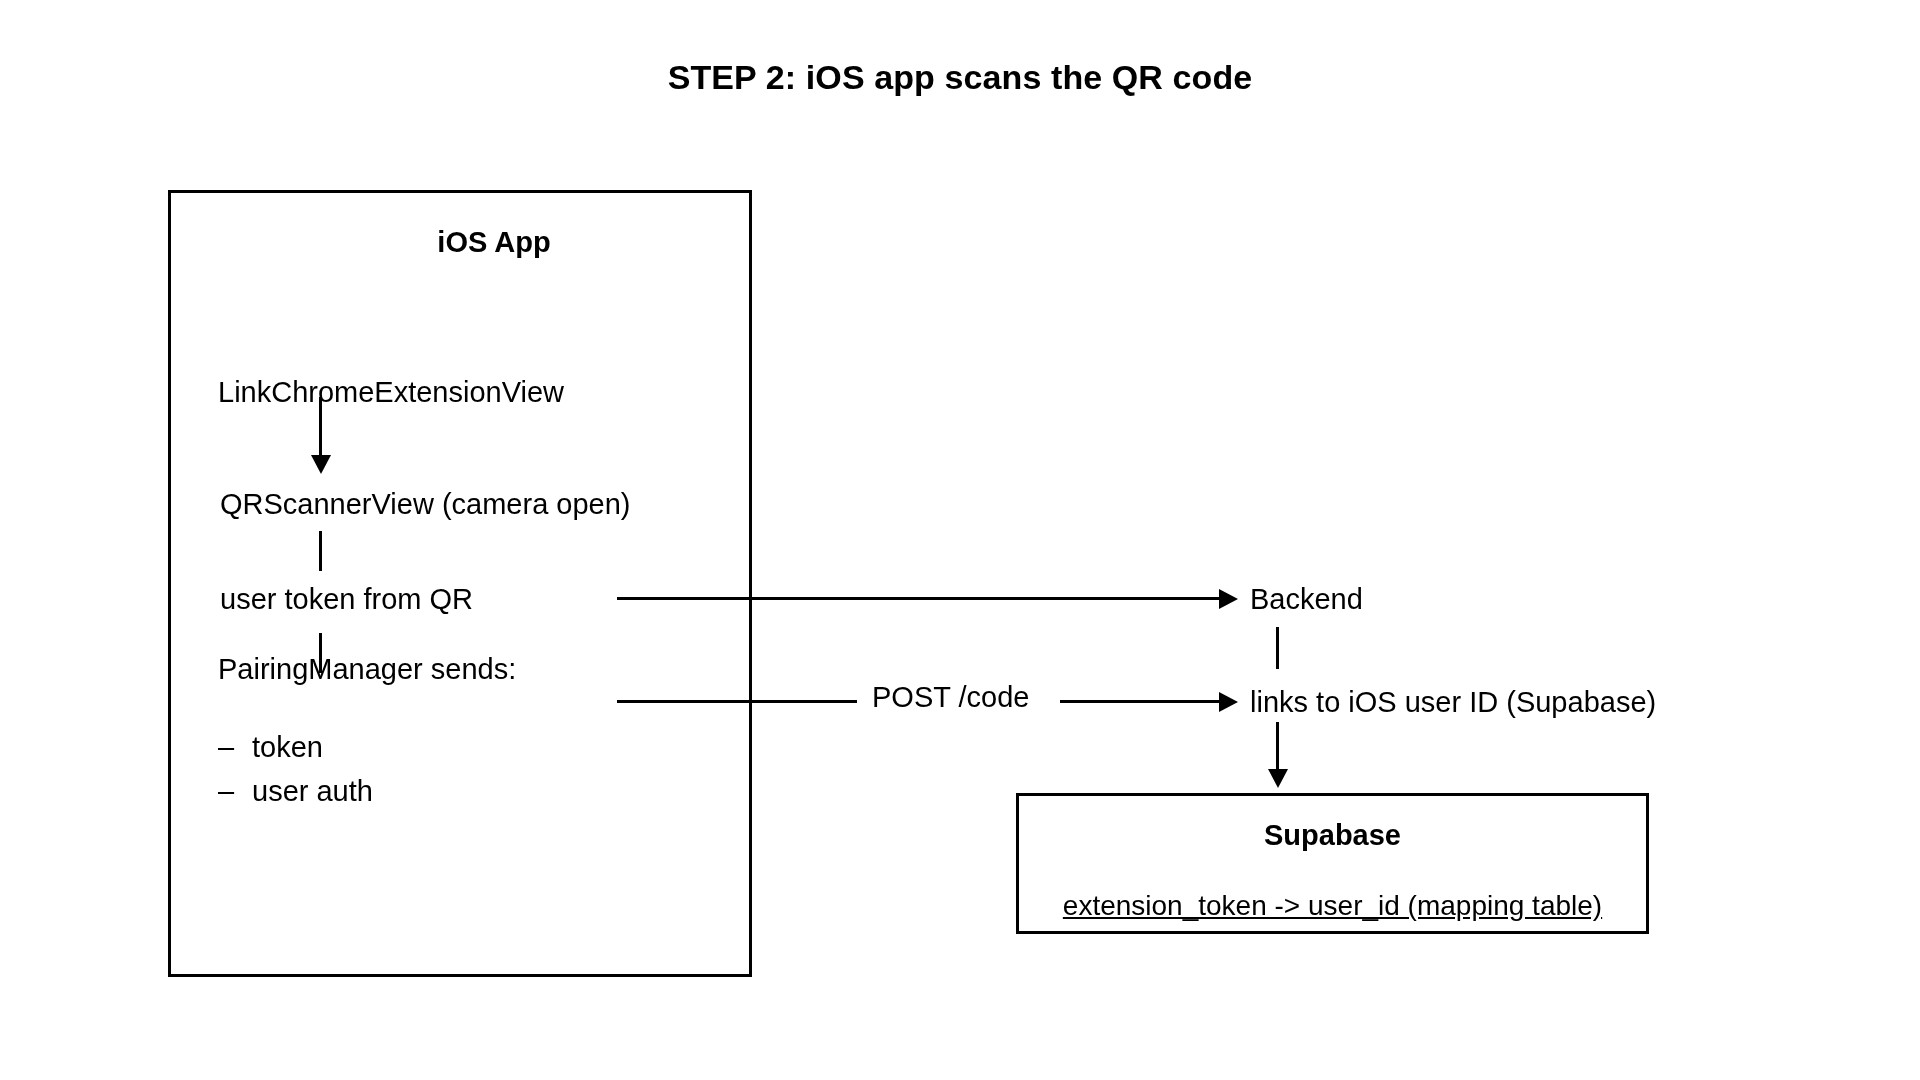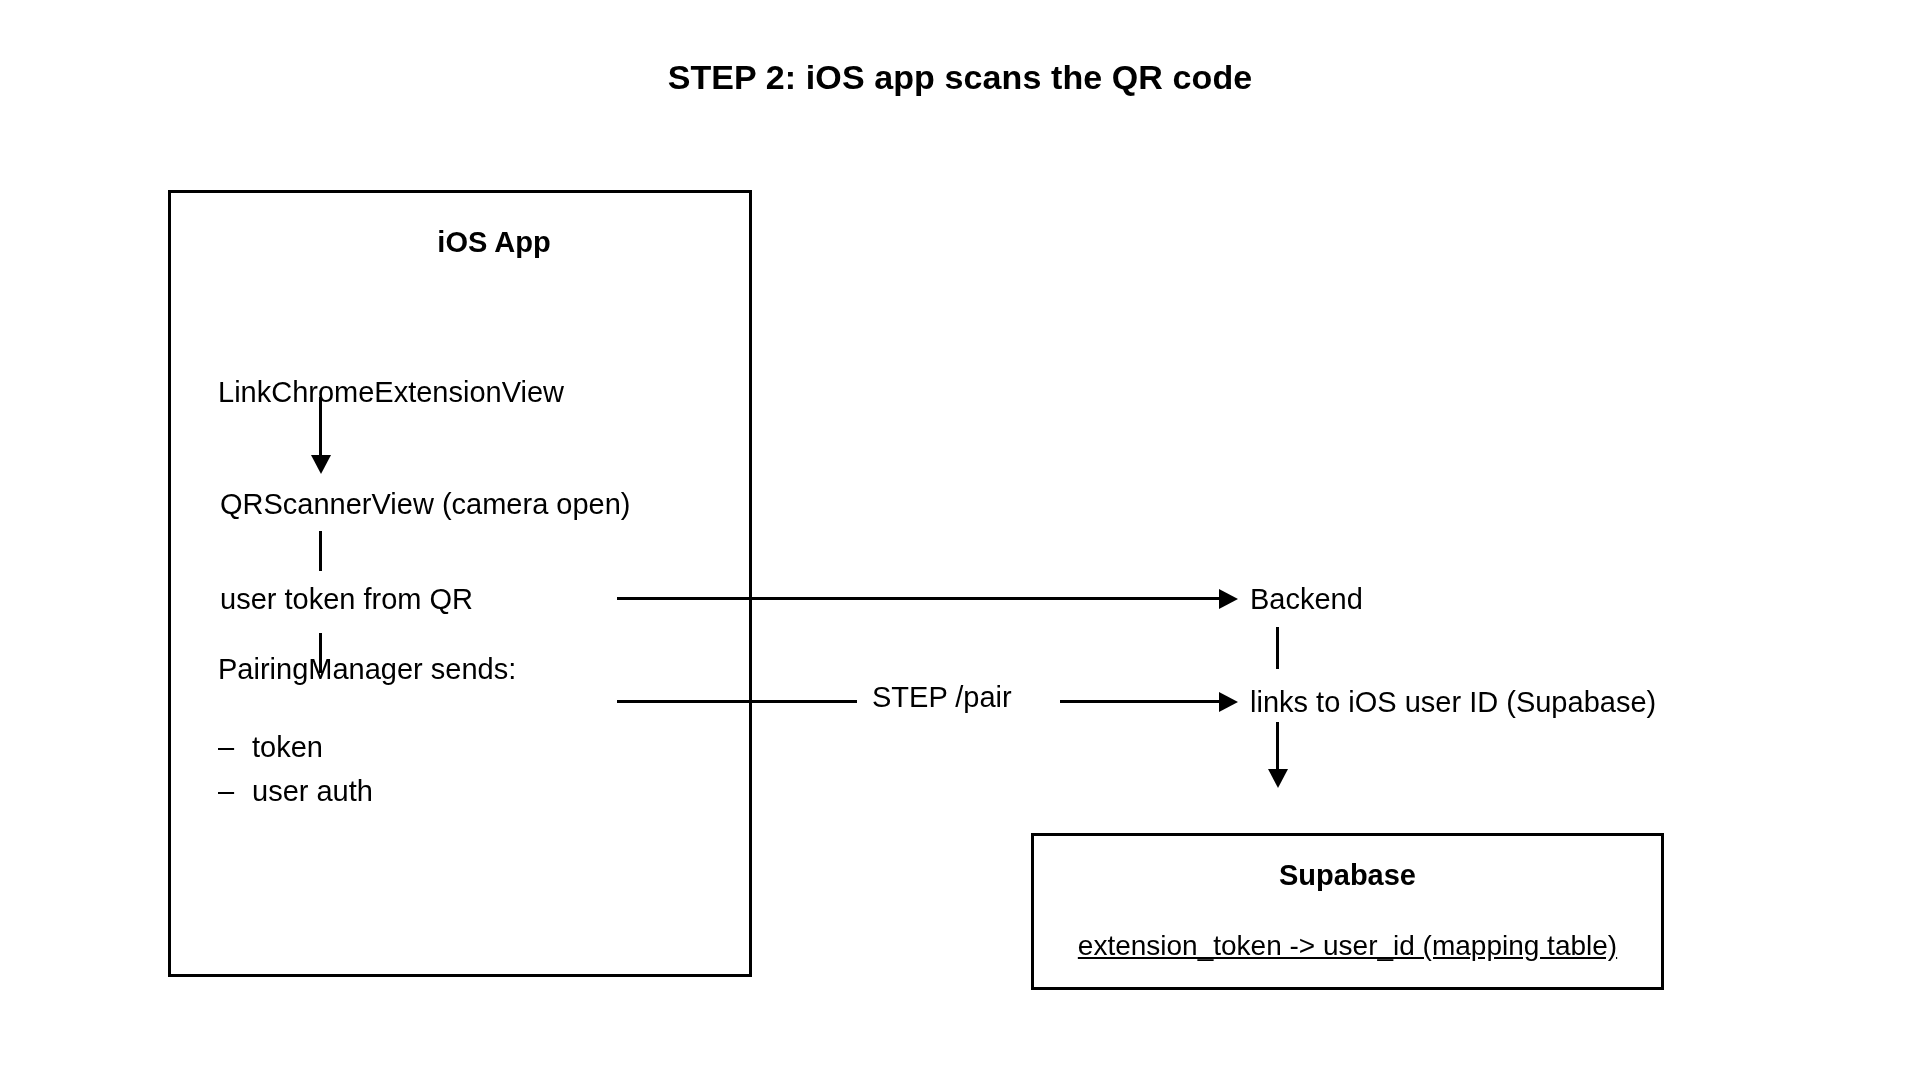--- a/index.html
+++ b/index.html
@@ -39,24 +39,23 @@
     background: #ffffff;
   }
   #ios-app-box {
     left: 168px;
     top: 190px;
     width: 584px;
     height: 787px;
   }
   #supabase-box {
     left: 1016px;
-    top: 833px;
+    top: 793px;
     width: 633px;
-    height: 157px;
-    margin-left: 15px;
+    height: 141px;
   }
 
   .box-title {
     position: absolute;
     left: 0;
     width: 100%;
     text-align: center;
     font-size: 29px;
     font-weight: bold;
     white-space: nowrap;
@@ -200,21 +199,21 @@
 
 <div class="h-line" id="line-reads-to-backend"></div>
 <div class="arrowhead-right" id="arrowhead-backend"></div>
 
 <div class="flow-text" id="txt-backend">Backend</div>
 
 <div class="v-pipe" id="pipe-backend-to-links"></div>
 
 <div class="h-line" id="line-pairing-seg1"></div>
 
-<div class="flow-text" id="txt-post-pair">STEP /pair</div>
+<div class="flow-text" id="txt-post-pair">POST /code</div>
 
 <div class="h-line" id="line-pairing-seg2"></div>
 <div class="arrowhead-right" id="arrowhead-links"></div>
 
 <div class="flow-text" id="txt-links-user">links to iOS user ID (Supabase)</div>
 
 <div class="v-arrow-shaft" id="arrow-links-to-supabase-shaft"></div>
 <div class="arrowhead-down" id="arrow-links-to-supabase-head"></div>
 
 <div class="node-box" id="supabase-box">

